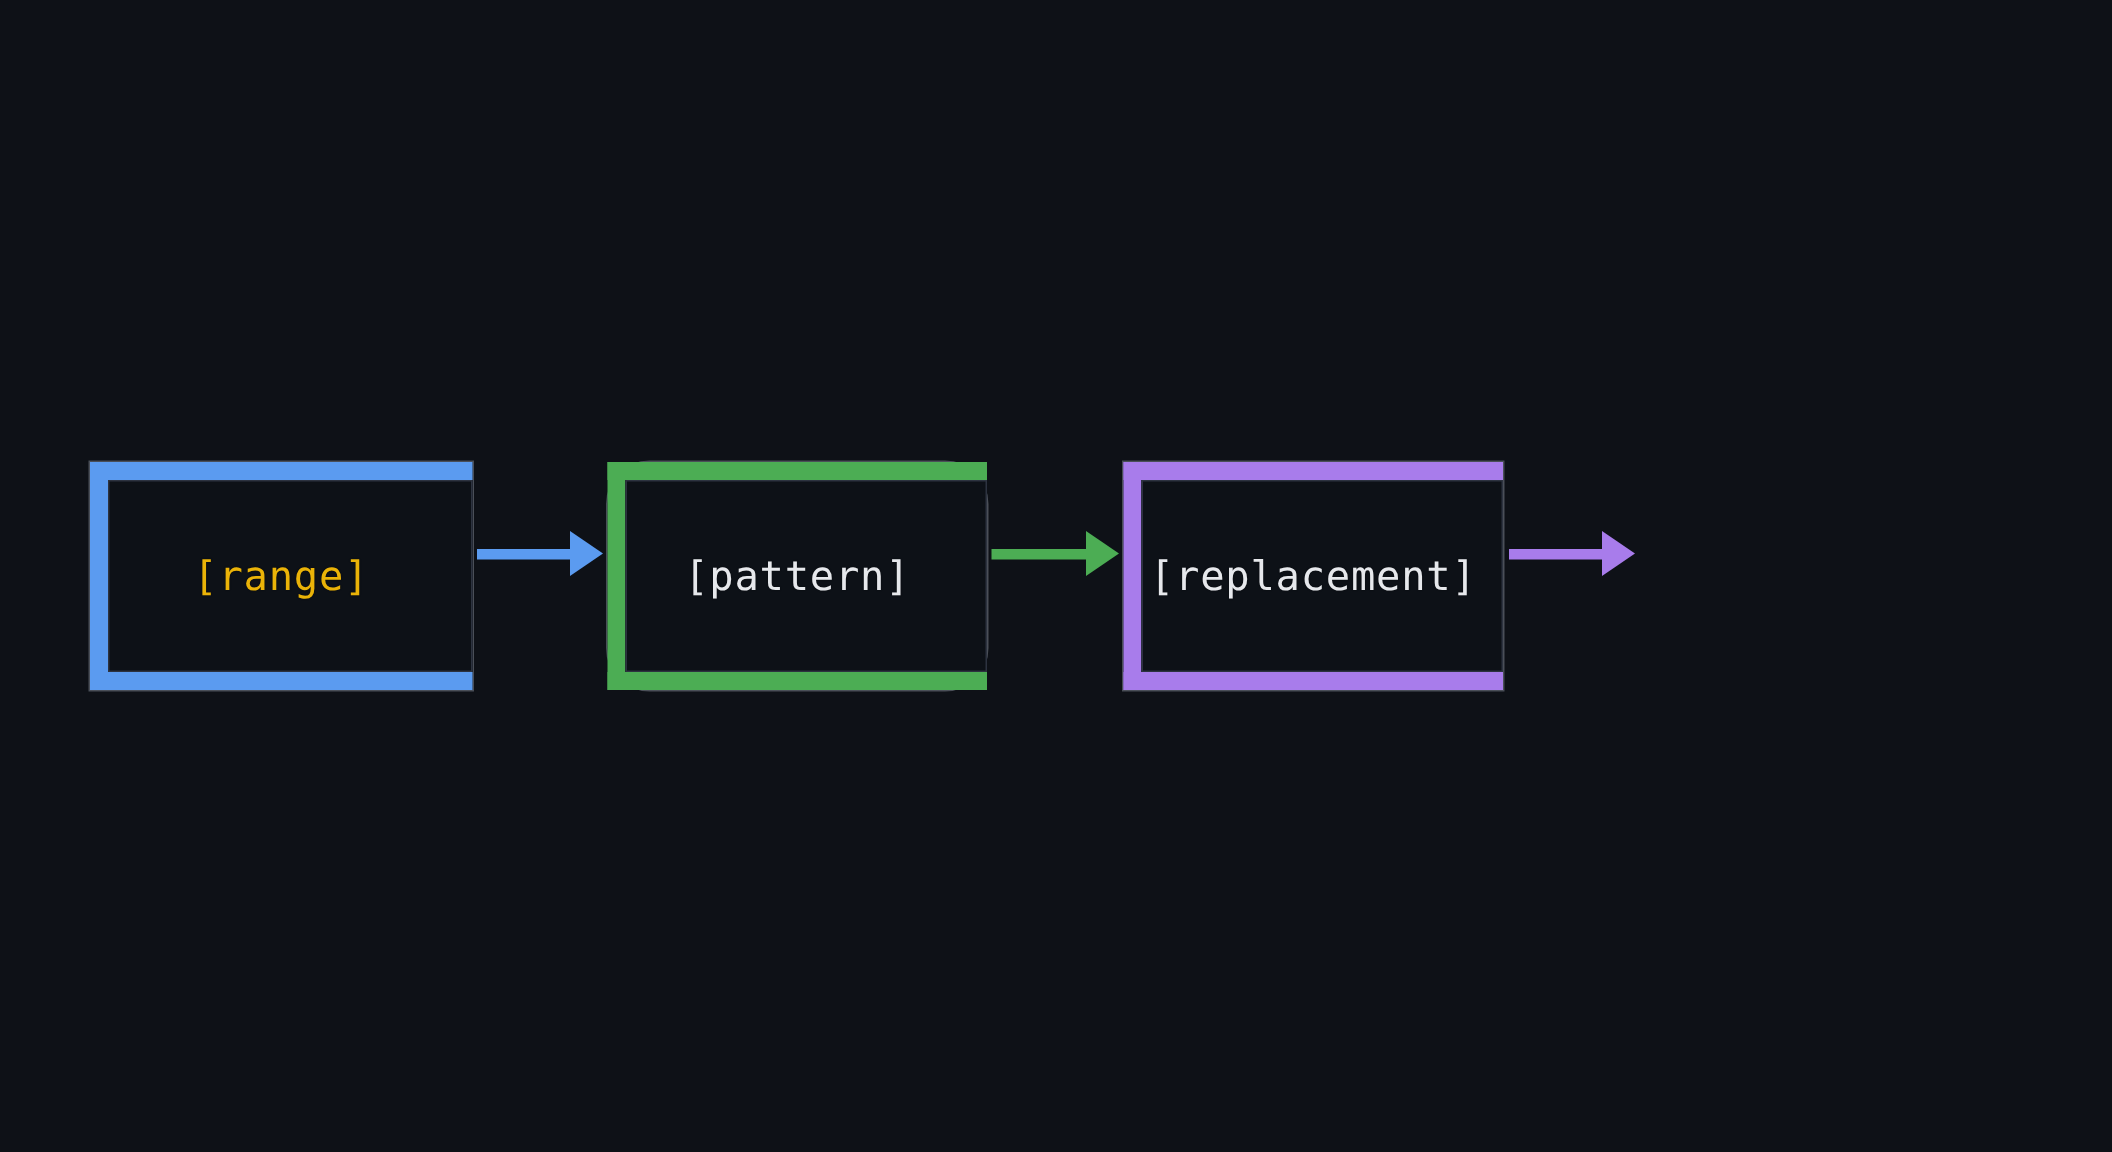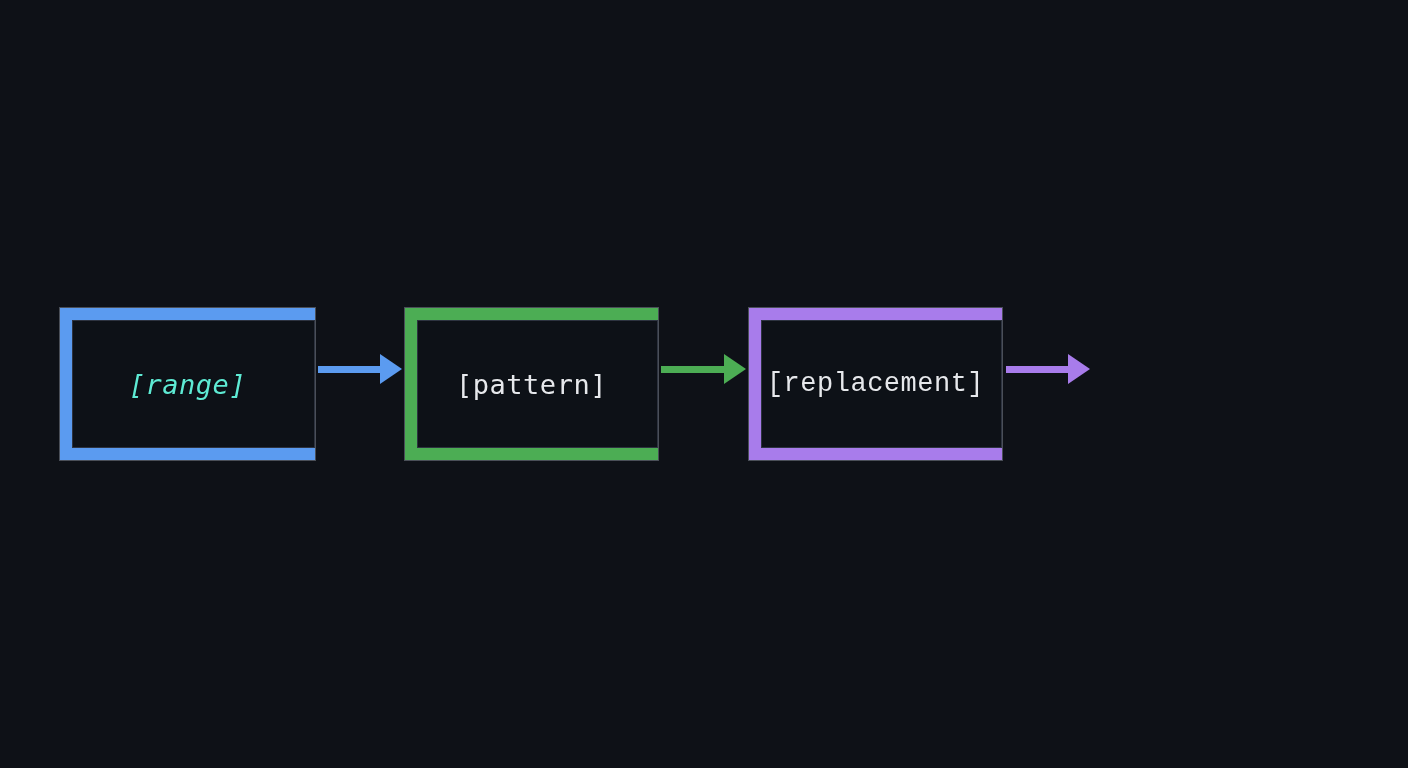--- a/index.html
+++ b/index.html
@@ -74,40 +74,40 @@
   }
 </style>
 </head>
 <body>
 
 <div id="canvas" style="background: rgb(14, 17, 23);">
 
   <div class="node" id="node-0" style="left: 59px; top: 307px; width: 257px; height: 154px; border-color: rgb(74, 79, 88);">
     <div class="band" style="border-color: rgb(91, 155, 240);"></div>
     <div class="inner"></div>
-    <span class="label" style="color: #5eead4; font-style: italic;">[range]</span>
+    <span class="label" style="color: #eab308;">[range]</span>
   </div>
 
   <div class="edge" id="edge-0" style="left: 318px; top: 354px; width: 84px;">
     <div class="shaft" style="background: rgb(91, 155, 240);"></div>
     <div class="head" style="border-left-color: rgb(91, 155, 240);"></div>
   </div>
 
-  <div class="node" id="node-1" style="left: 404px; top: 307px; width: 255px; height: 154px; border-color: rgb(74, 79, 88);">
+  <div class="node" id="node-1" style="left: 404px; top: 307px; width: 255px; height: 154px; border-color: rgb(74, 79, 88); border-radius: 29px;">
     <div class="band" style="border-color: rgb(76, 173, 84);"></div>
     <div class="inner"></div>
     <span class="label" style="color: rgb(230, 232, 236);">[pattern]</span>
   </div>
 
   <div class="edge" id="edge-1" style="left: 661px; top: 354px; width: 85px;">
     <div class="shaft" style="background: rgb(76, 173, 84);"></div>
     <div class="head" style="border-left-color: rgb(76, 173, 84);"></div>
   </div>
 
-  <div class="node" id="node-2" style="left: 748px; top: 307px; width: 255px; height: 154px; border-color: rgb(74, 79, 88); font-family: Liberation Mono, monospace;">
+  <div class="node" id="node-2" style="left: 748px; top: 307px; width: 255px; height: 154px; border-color: rgb(74, 79, 88);">
     <div class="band" style="border-color: rgb(168, 124, 235);"></div>
     <div class="inner"></div>
     <span class="label" style="color: rgb(230, 232, 236);">[replacement]</span>
   </div>
 
   <div class="edge" id="edge-2" style="left: 1006px; top: 354px; width: 84px;">
     <div class="shaft" style="background: rgb(168, 124, 235);"></div>
     <div class="head" style="border-left-color: rgb(168, 124, 235);"></div>
   </div>
 

